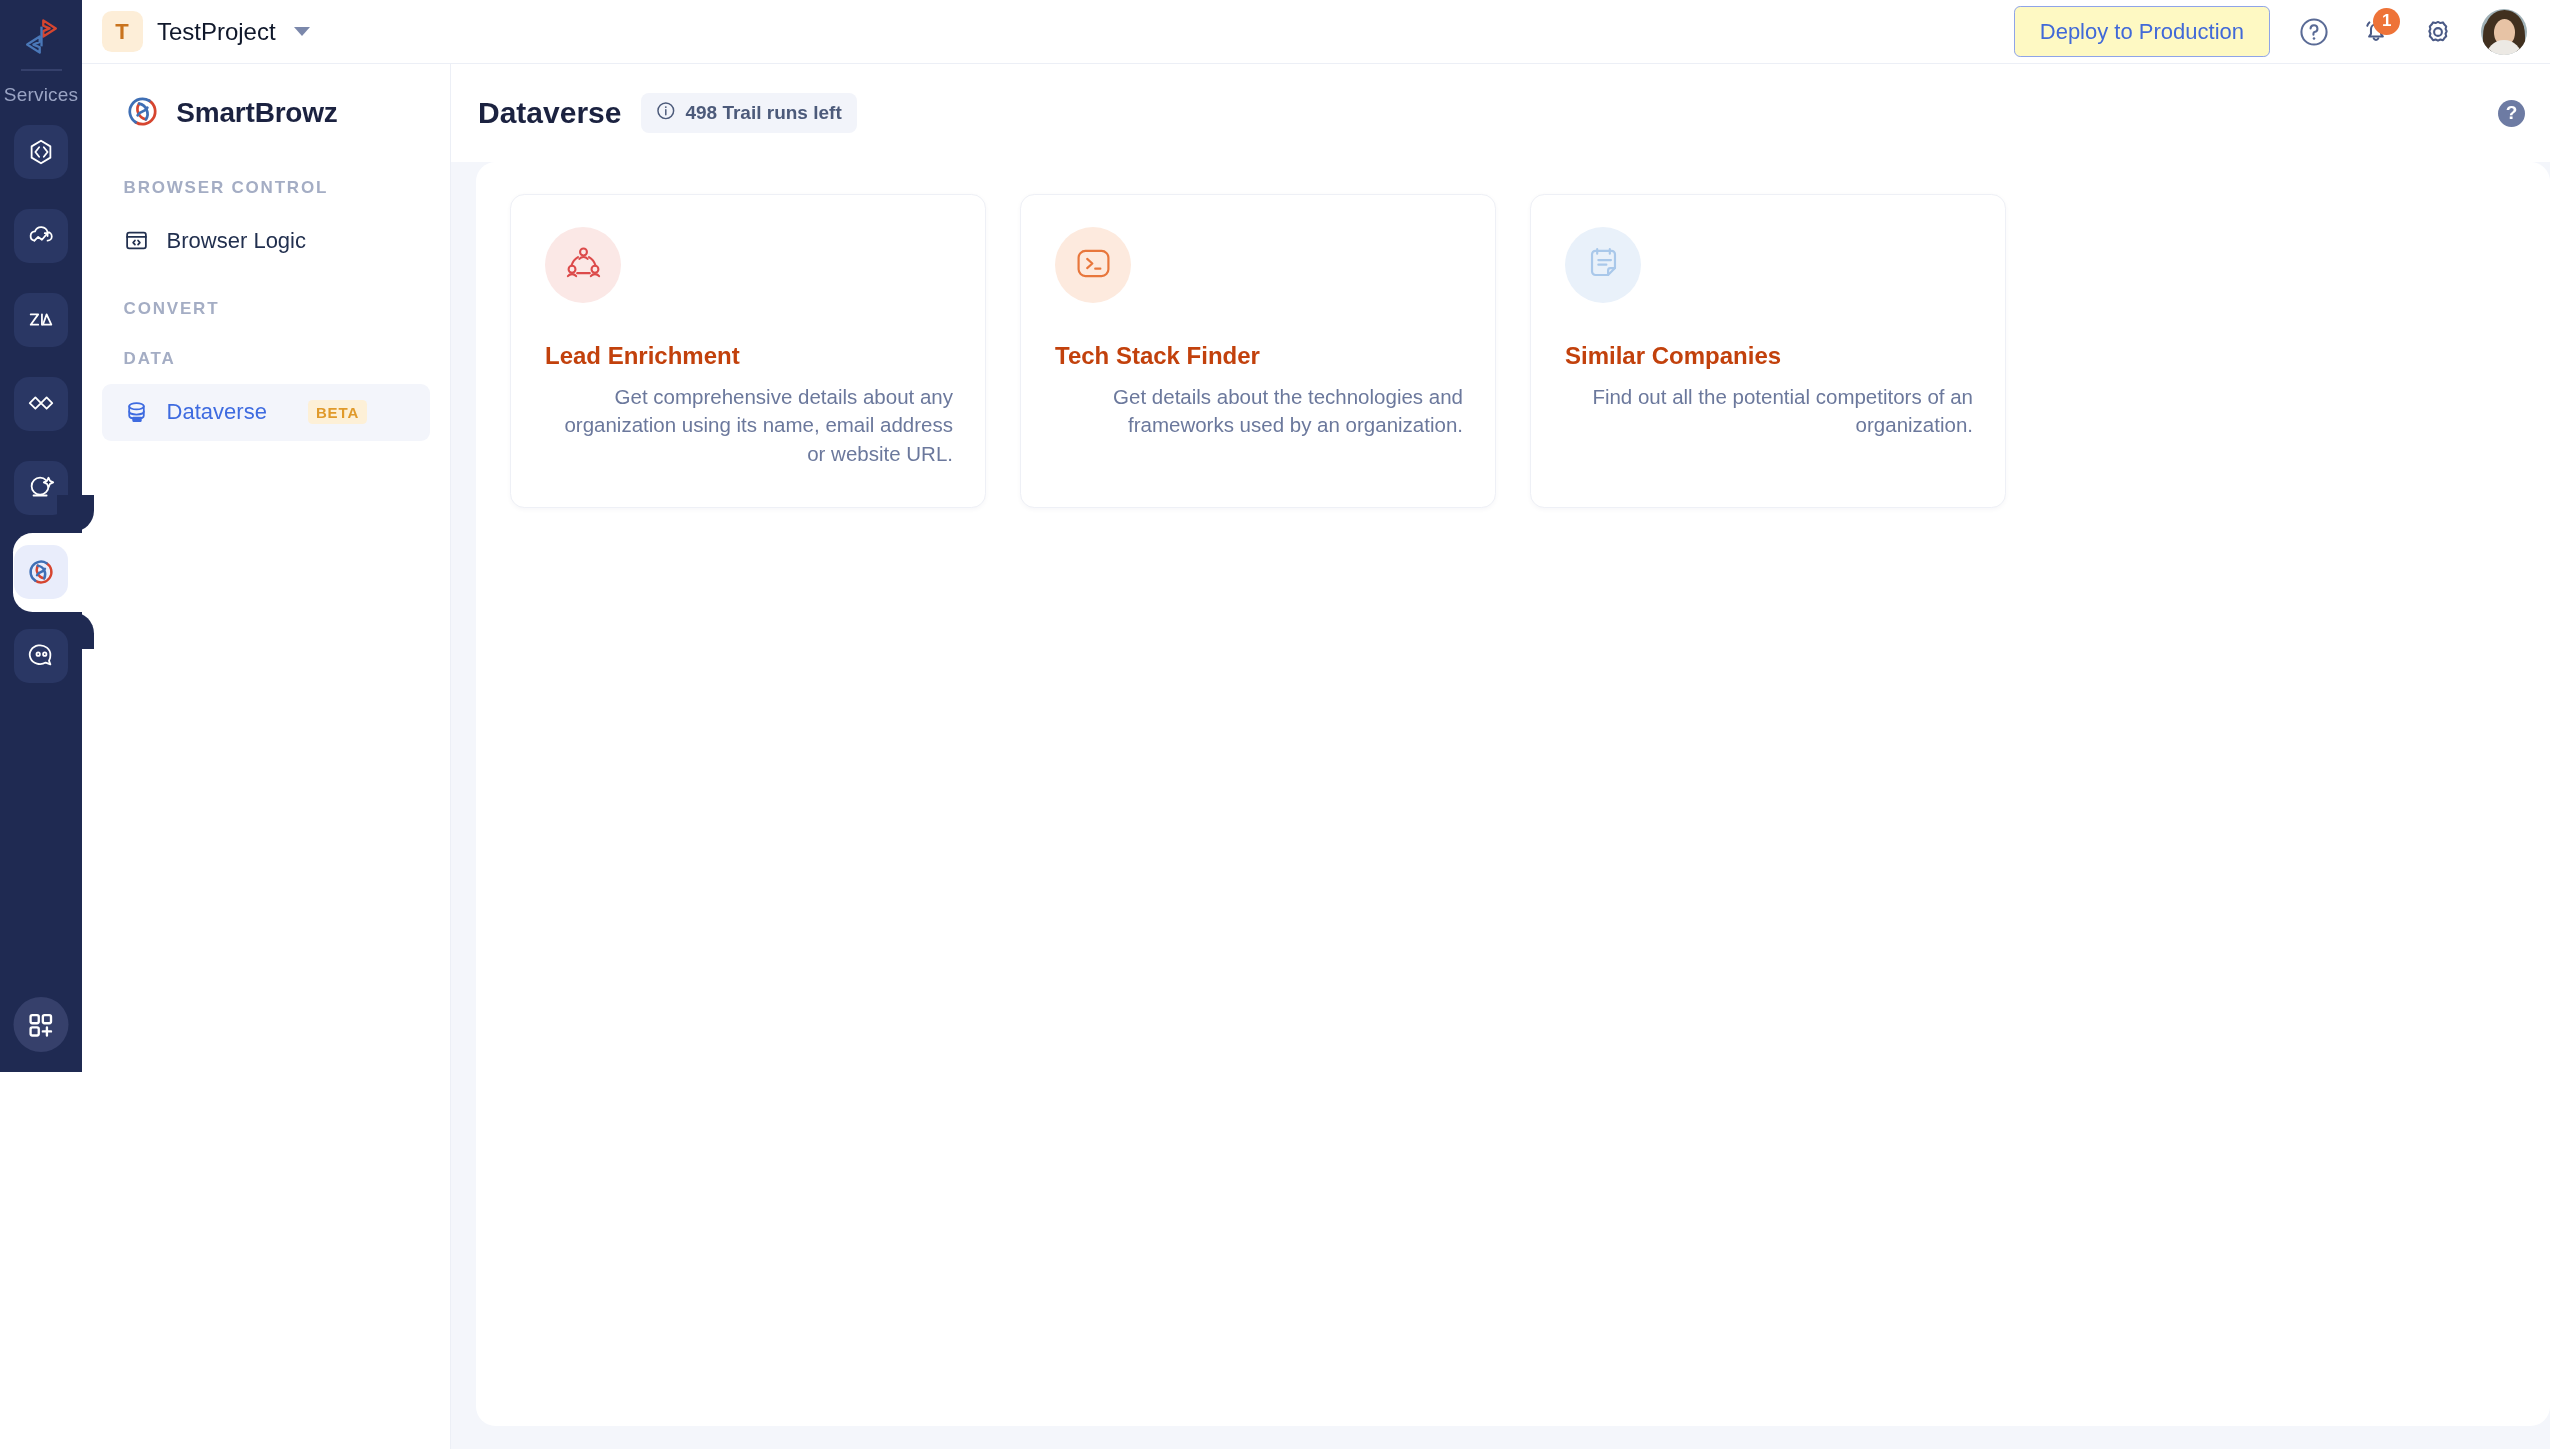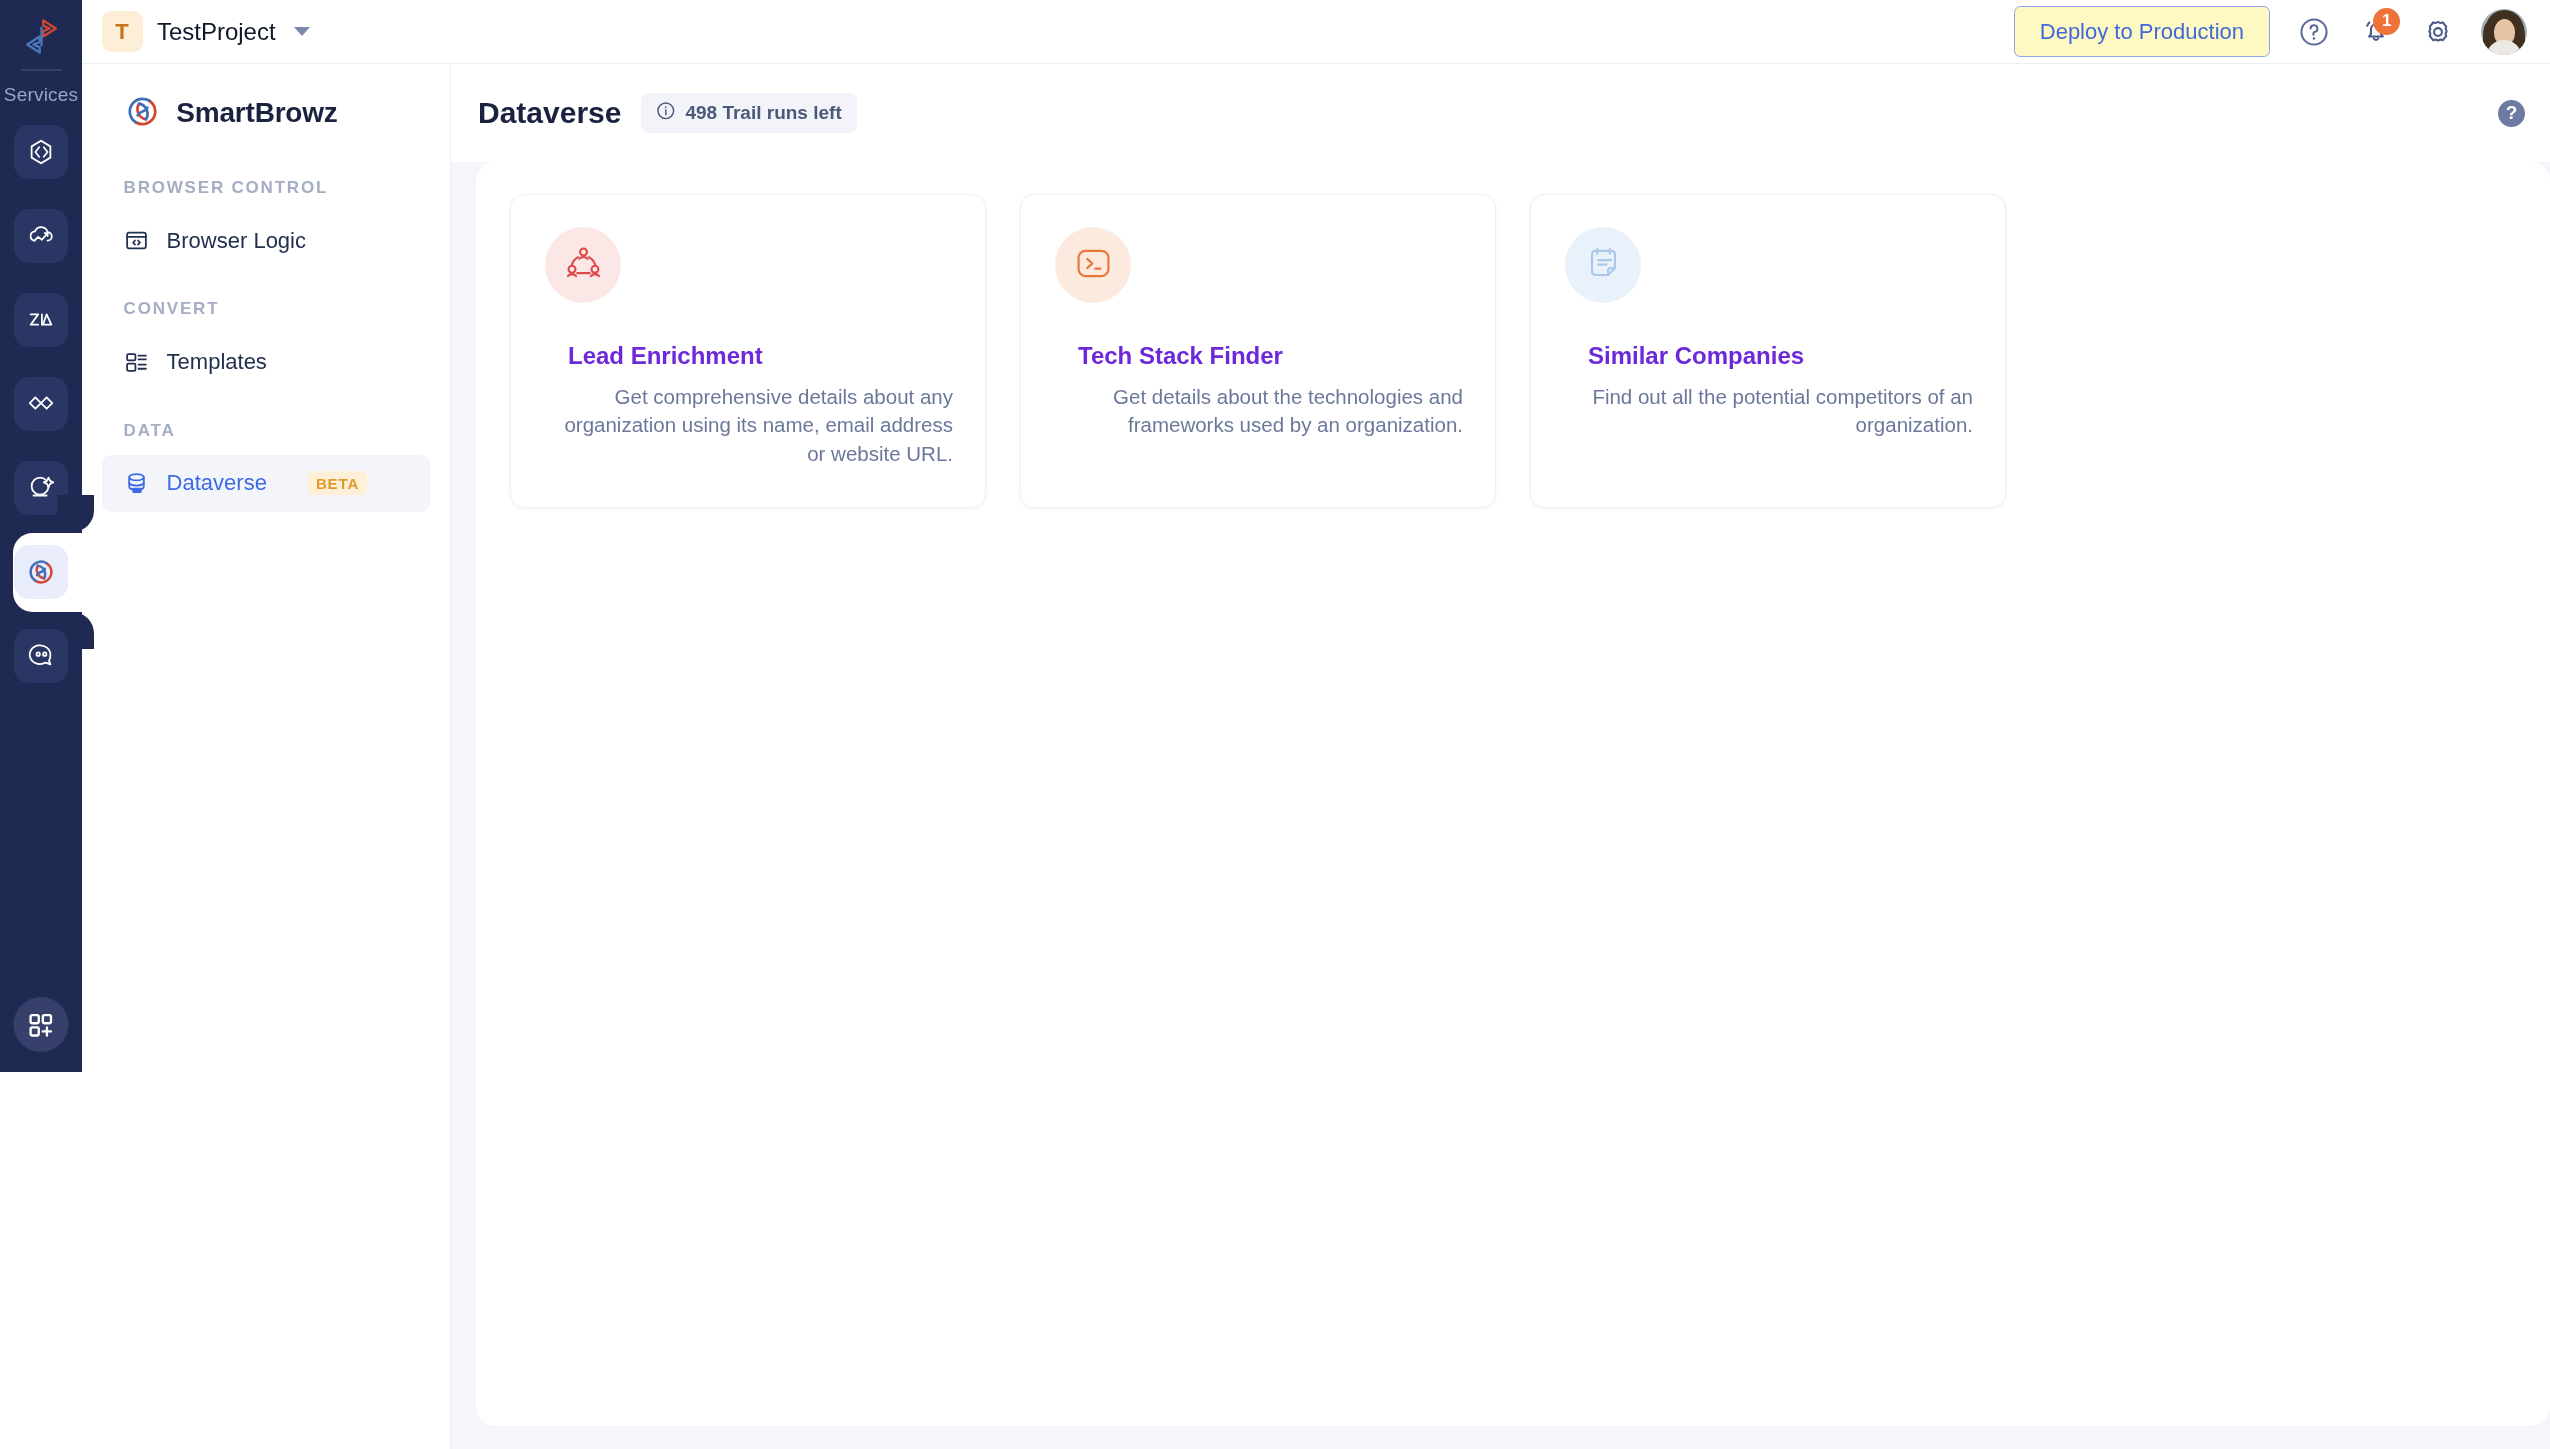--- a/index.html
+++ b/index.html
@@ -152,21 +152,21 @@
     width: 476px; height: 314px; background: #ffffff;
     border: 0.9px solid #eef0f6; border-radius: 14.3px;
     box-shadow: 0 1.8px 4.5px rgba(24,40,80,.035);
     padding: 32px 32px 0 34px;
     cursor: pointer;
   }
   .card-ico-wrap {
     width: 76px; height: 76px; border-radius: 50%;
     display: flex; align-items: center; justify-content: center;
   }
-  .card-title { margin-top: 39px; font-size: 24px; font-weight: 700; color: #6d28d9; margin-left: 23px; }
+  .card-title { margin-top: 39px; font-size: 24px; font-weight: 700; color: #c2410c; }
   .card-desc { margin-top: 12.5px; font-size: 20.5px; line-height: 1.4; color: #6b789c; text-align: right; }
 </style>
 </head>
 <body>
 
 <div class="app">
 
   <div class="rail">
 
     <div class="rail-logo">
@@ -328,30 +328,20 @@
               <path d="M10.5 12 L8.8 14 L10.5 16"></path>
               <path d="M13.5 12 L15.2 14 L13.5 16"></path>
             </svg>
           </span>
           <span>Browser Logic</span>
         </div>
 
         <div class="nav-group-label tight">CONVERT</div>
 
 
-        <div class="nav-item">
-          <span class="nav-ico">
-            <svg width="25" height="25" viewBox="0 0 24 24" fill="none" stroke="#22304f" stroke-width="1.7" stroke-linejoin="round" stroke-linecap="round">
-              <rect x="3" y="4" width="8" height="6" rx="1.3"></rect>
-              <rect x="3" y="13" width="8" height="7" rx="1.3"></rect>
-              <path d="M14 5.5 h7 M14 9 h7 M14 14 h7 M14 18 h7"></path>
-            </svg>
-          </span>
-          <span>Templates</span>
-        </div>
 
         <div class="nav-group-label tight">DATA</div>
 
         <div class="nav-item active">
           <span class="nav-ico">
             <svg width="25" height="25" viewBox="0 0 24 24" fill="none" stroke="#3e6be0" stroke-width="1.7" stroke-linejoin="round" stroke-linecap="round">
               <ellipse cx="12" cy="6" rx="7" ry="3"></ellipse>
               <path d="M5 6 v9 c0 1.7 3.1 3 7 3 s7-1.3 7-3 V6"></path>
               <path d="M5 11 c0 1.7 3.1 3 7 3 s7-1.3 7-3"></path>
               <rect x="8" y="16" width="9" height="5" rx="1" fill="#3e6be0" stroke="none"></rect>

